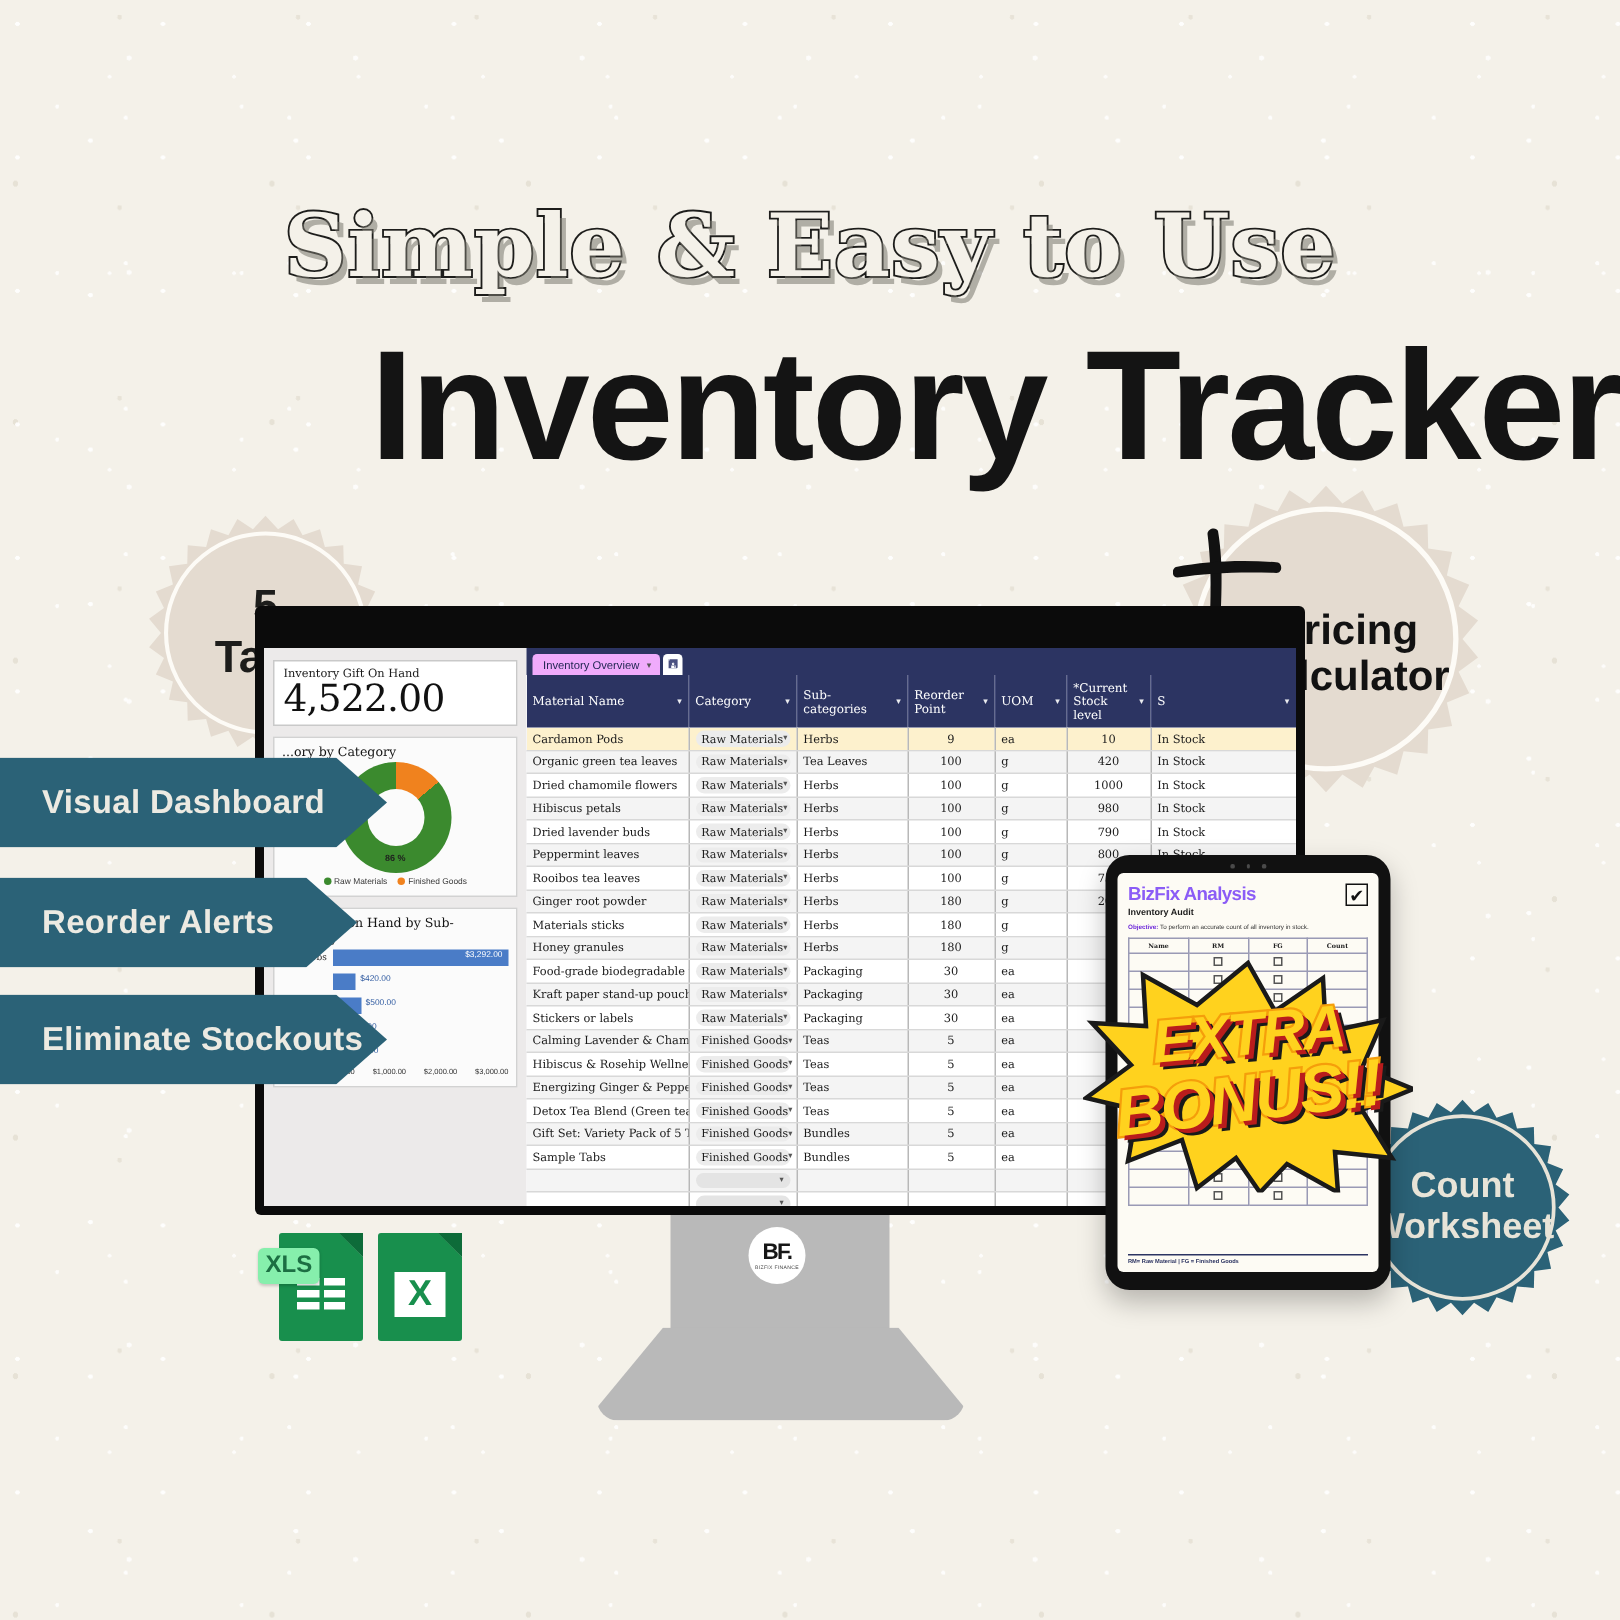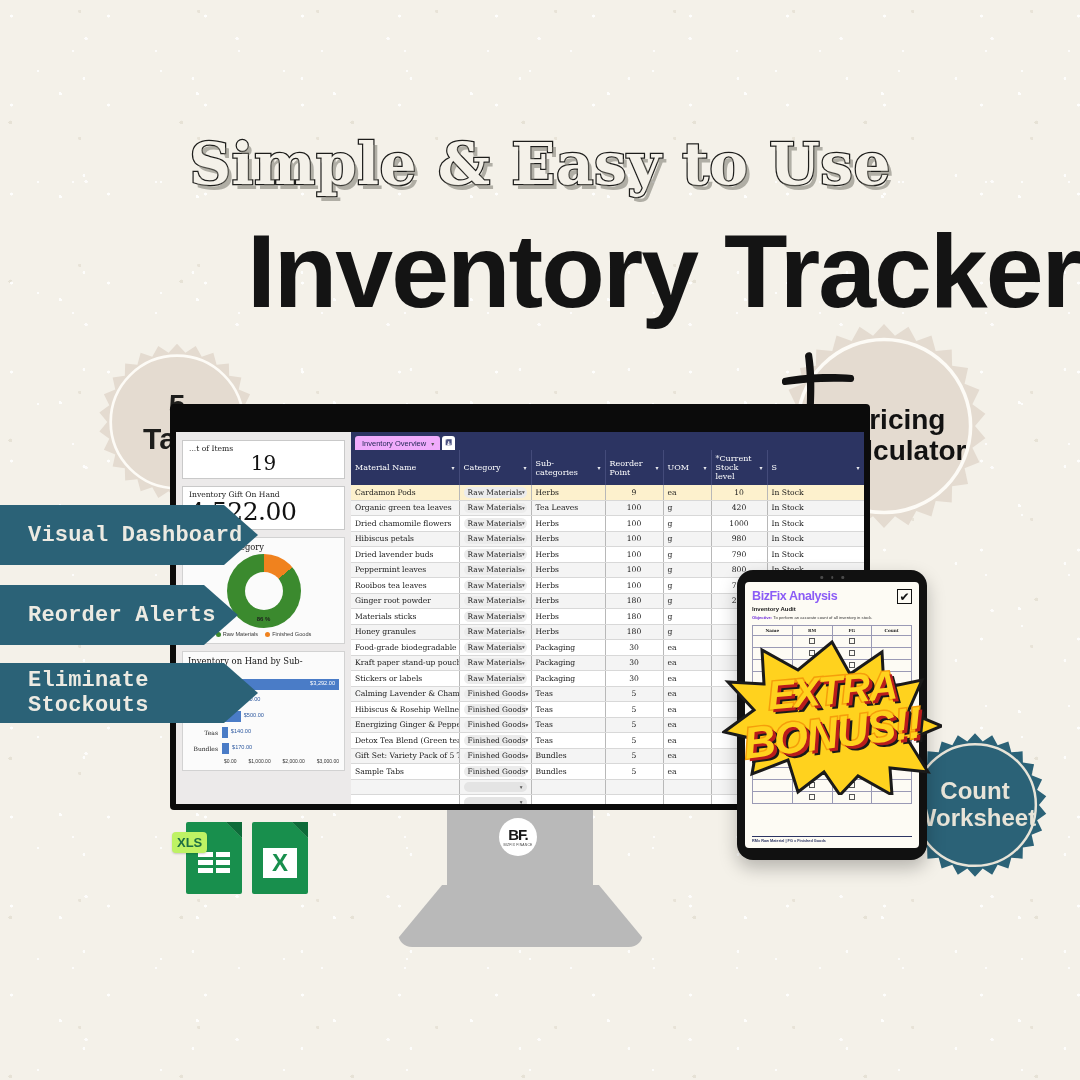--- a/index.html
+++ b/index.html
@@ -81,21 +81,20 @@
     height: 60px;
     background: #2b6277;
     display: flex; align-items: center;
     padding-left: 28px;
     color: #eceae2;
     font-size: 22px;
     font-weight: 700;
     letter-spacing: .2px;
     clip-path: polygon(0 0, calc(100% - 34px) 0, 100% 50%, calc(100% - 34px) 100%, 0 100%);
     z-index: 30;
-    font-family: Liberation Mono, monospace;
   }
   #ribbon-0 { top: 505px; width: 258px; }
   #ribbon-1 { top: 585px; width: 238px; }
   #ribbon-2 { top: 663px; width: 258px; }
 
   
   #monitor { position: absolute; left: 170px; top: 404px; width: 700px; height: 406px; z-index: 10; }
   #monitor-bezel {
     position: absolute; inset: 0;
     background: #0b0b0b;
@@ -270,22 +269,22 @@
   .fi-body { position: absolute; inset: 0; background: #188f4d; border-radius: 2px;
              clip-path: polygon(0 0, 72% 0, 100% 22%, 100% 100%, 0 100%); }
   .fi-fold { position: absolute; right: 0; top: 0; width: 16px; height: 16px; background: #0d6b39;
              clip-path: polygon(0 0, 100% 100%, 100% 0); }
   .fi-grid { position: absolute; left: 12px; top: 30px; width: 32px; display: grid;
              grid-template-columns: 1fr 1fr; gap: 3px 3px; }
   .fi-grid i { display: block; height: 5px; background: #fff; }
   .fi-x { position: absolute; left: 11px; top: 26px; width: 34px; height: 30px; background: #fff;
           display: flex; align-items: center; justify-content: center;
           font-size: 24px; font-weight: 700; color: #188f4d; line-height: 1; }
-  .fi-tag { position: absolute; left: -14px; top: 10px; background: #bef264; border-radius: 4px;
-            padding: 3px 5px; font-size: 13px; font-weight: 700; color: #1c6f43;
+  .fi-tag { position: absolute; left: -14px; top: 10px; background: #86efac; border-radius: 4px;
+            padding: 3px 5px; font-size: 16px; font-weight: 700; color: #1c6f43;
             box-shadow: 0 1px 2px rgba(0,0,0,.18); }
 </style>
 </head>
 <body>
 
 <div id="stage"></div>
 
 <div class="eyebrow">Simple &amp; Easy to Use</div>
 <div class="headline">Inventory Tracker</div>
 
@@ -347,24 +346,20 @@
 <div id="logo-badge">
   <div class="lg-main">BF.</div>
   <div class="lg-sub">BIZFIX FINANCE</div>
 </div>
 
 <div id="monitor">
   <div id="monitor-bezel"></div>
   <div id="monitor-screen">
 
     <div id="dash">
-      <div class="kpi">
-        <div class="kpi-label">...t of Items</div>
-        <div class="kpi-value">19</div>
-      </div>
       <div class="kpi">
         <div class="kpi-label">Inventory Gift On Hand</div>
         <div class="kpi-value big">4,522.00</div>
       </div>
 
       <div class="panel">
         <div class="panel-title">...ory by Category</div>
         <div class="donut-wrap">
           <div class="donut" style="background: conic-gradient(#f0821e 0deg 50deg, #3b8a2e 50deg 360deg);">
             <div class="donut-label">86 %</div>

